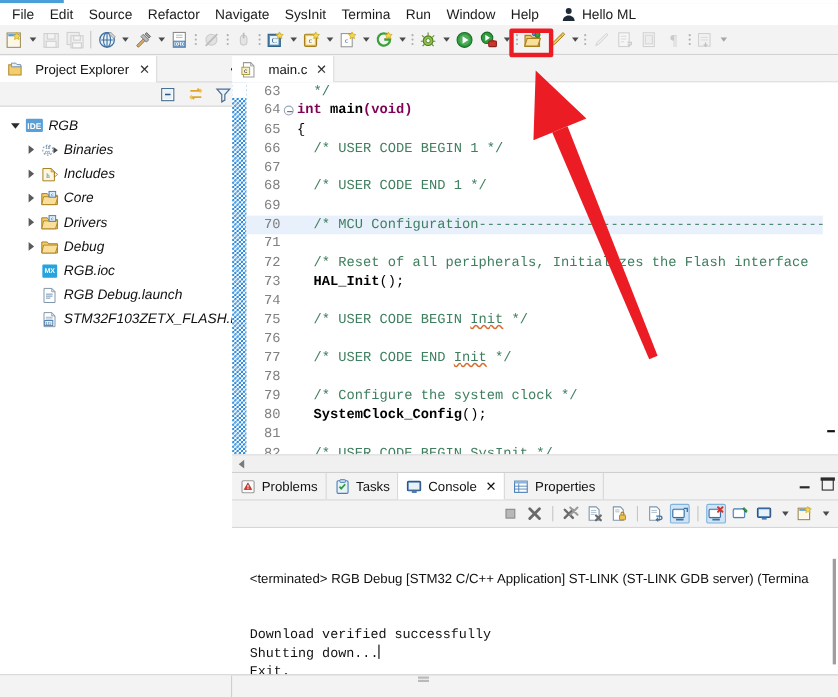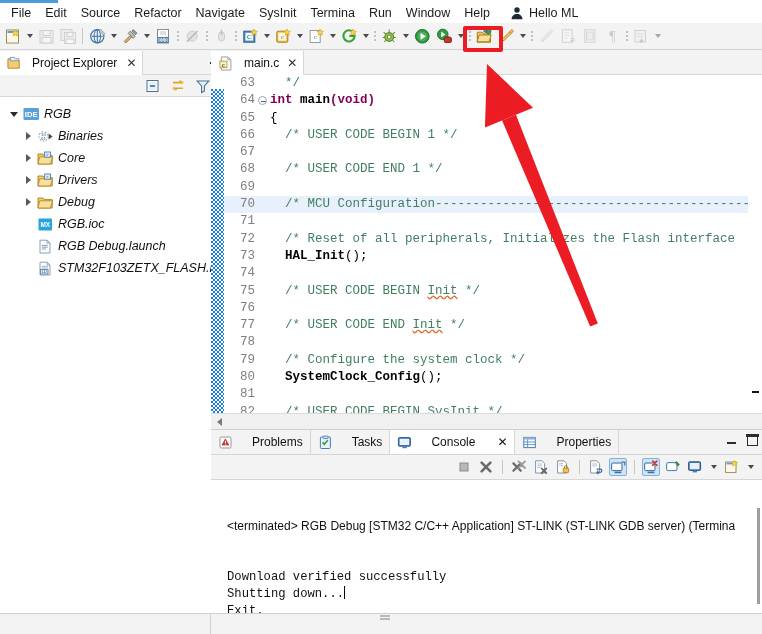--- a/index.html
+++ b/index.html
@@ -258,21 +258,21 @@
     position: absolute; left: 211px; top: 429px; width: 551px; height: 184px;
     background: #ffffff;
     border-top: 1px solid #cfcfcf;
   }
   .bp-tabrow {
     position: relative; height: 25px;
     background: #f3f3f3; border-bottom: 1px solid #d6d6d6;
     display: flex; align-items: stretch;
   }
   .bp-tab {
-    display: flex; align-items: center; gap: 19px;
+    display: flex; align-items: center; gap: 5px;
     padding: 0 7px;
     font-size: 12px; color: #111;
     border-right: 1px solid #d6d6d6;
   }
   .bp-tab.active { background: #ffffff; }
   .bp-tab .close-x { margin-left: 3px; font-size: 12px; }
   .bp-winbtns { position: absolute; right: 4px; top: 5px; display:flex; gap: 10px; align-items:center; }
 
   .bp-viewtoolbar {
     height: 25px; background: #f3f3f3; border-bottom: 1px solid #d6d6d6;
@@ -766,20 +766,34 @@
             </svg>
           </span>
           <span class="tlabel">Binaries</span>
         </div>
         <div class="tnode lvl2">
           <span class="tw">
             <i class="chev-r"></i>
           </span>
           <span class="tico" style="display: flex; align-items: center; justify-content: center;">
             <svg width="17" height="15" viewBox="0 0 17 15">
+              <path d="M2 2.2h7.5l3 3v8.2H2z" fill="#fdf6e0" stroke="#a8801c" stroke-width="0.9"></path>
+              <text x="5" y="10.4" font-size="6.4" fill="#3c6fa0" font-family="Liberation Serif, serif">h</text>
+              <path d="M9.5 2.2v3h3z" fill="#f0e2b0" stroke="#a8801c" stroke-width="0.7"></path>
+              <path d="M12.4 5.2l3 2.4-3 2.4z" fill="none" stroke="#a8801c" stroke-width="0.8"></path>
+            </svg>
+          </span>
+          <span class="tlabel">Includes</span>
+        </div>
+        <div class="tnode lvl2">
+          <span class="tw">
+            <i class="chev-r"></i>
+          </span>
+          <span class="tico" style="display: flex; align-items: center; justify-content: center;">
+            <svg width="17" height="15" viewBox="0 0 17 15">
               <path d="M1 3h5l1.2 1.6h8V13H1z" fill="#f4cd6e" stroke="#a8801c" stroke-width="0.9"></path>
               <path d="M2.6 5.8h13L13.4 13H1z" fill="#fadf9a" stroke="#a8801c" stroke-width="0.8"></path>
               <rect x="7.6" y="1" width="6" height="5.2" fill="#dcecfa" stroke="#4a7fb5" stroke-width="0.9"></rect>
               <text x="10.6" y="5.4" font-size="4.4" text-anchor="middle" fill="#2f5585" font-family="Liberation Serif, serif">c</text>
             </svg>
           </span>
           <span class="tlabel">Core</span>
         </div>
         <div class="tnode lvl2">
           <span class="tw">

